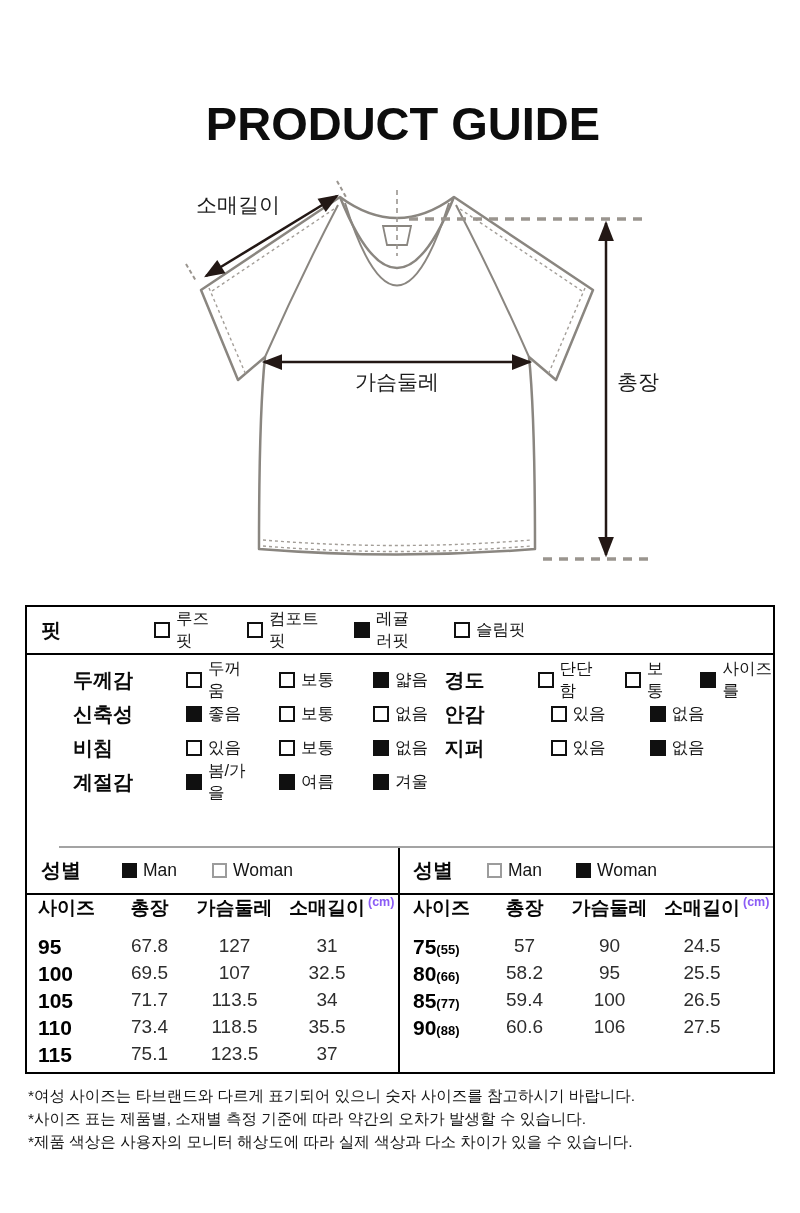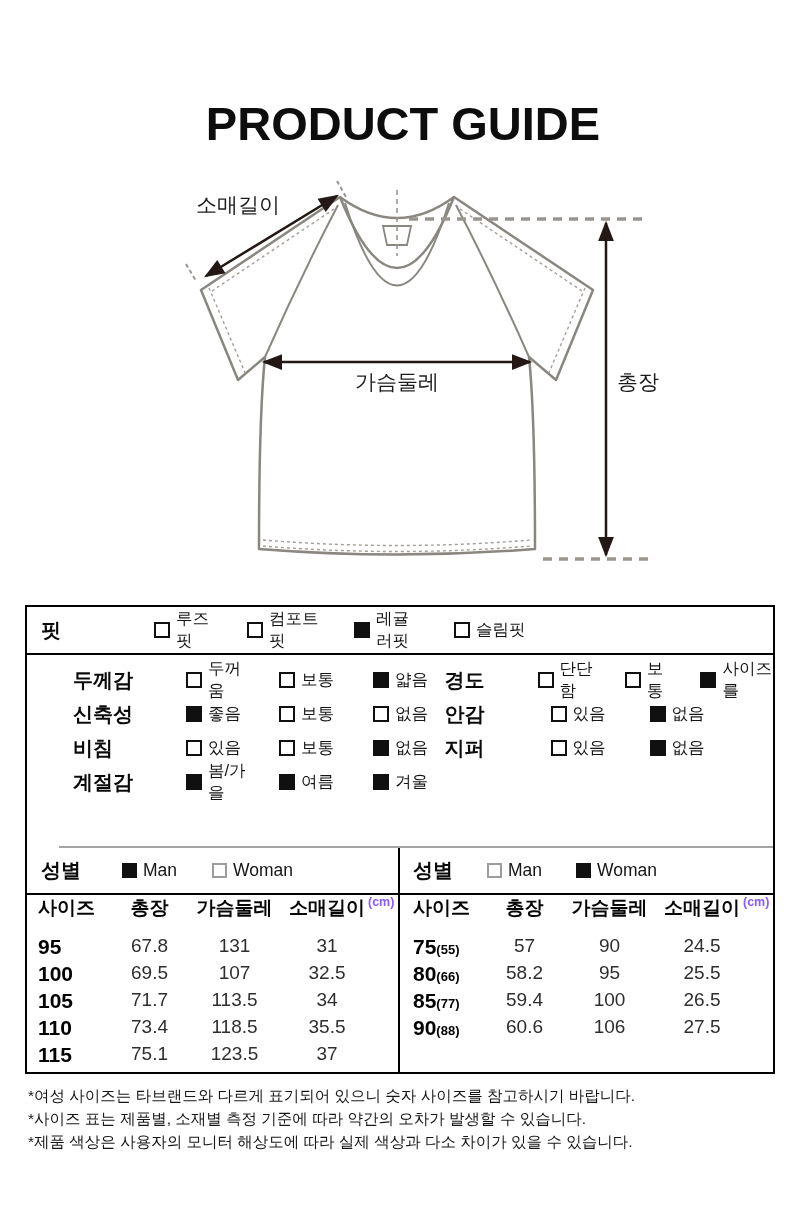--- a/index.html
+++ b/index.html
@@ -261,21 +261,21 @@
         <div class="size-head">
           <div class="hc c1">사이즈</div>
           <div class="hc c2">총장</div>
           <div class="hc c3">가슴둘레</div>
           <div class="hc c4">소매길이</div>
           <div class="unit">(cm)</div>
         </div>
         <div class="size-row">
           <div class="c1 sz"><span>95</span><span class="sub"></span></div>
           <div class="c2 num">67.8</div>
-          <div class="c3 num">131</div>
+          <div class="c3 num">127</div>
           <div class="c4 num">31</div>
         </div>
         <div class="size-row">
           <div class="c1 sz"><span>100</span><span class="sub"></span></div>
           <div class="c2 num">69.5</div>
           <div class="c3 num">107</div>
           <div class="c4 num">32.5</div>
         </div>
         <div class="size-row">
           <div class="c1 sz"><span>105</span><span class="sub"></span></div>

